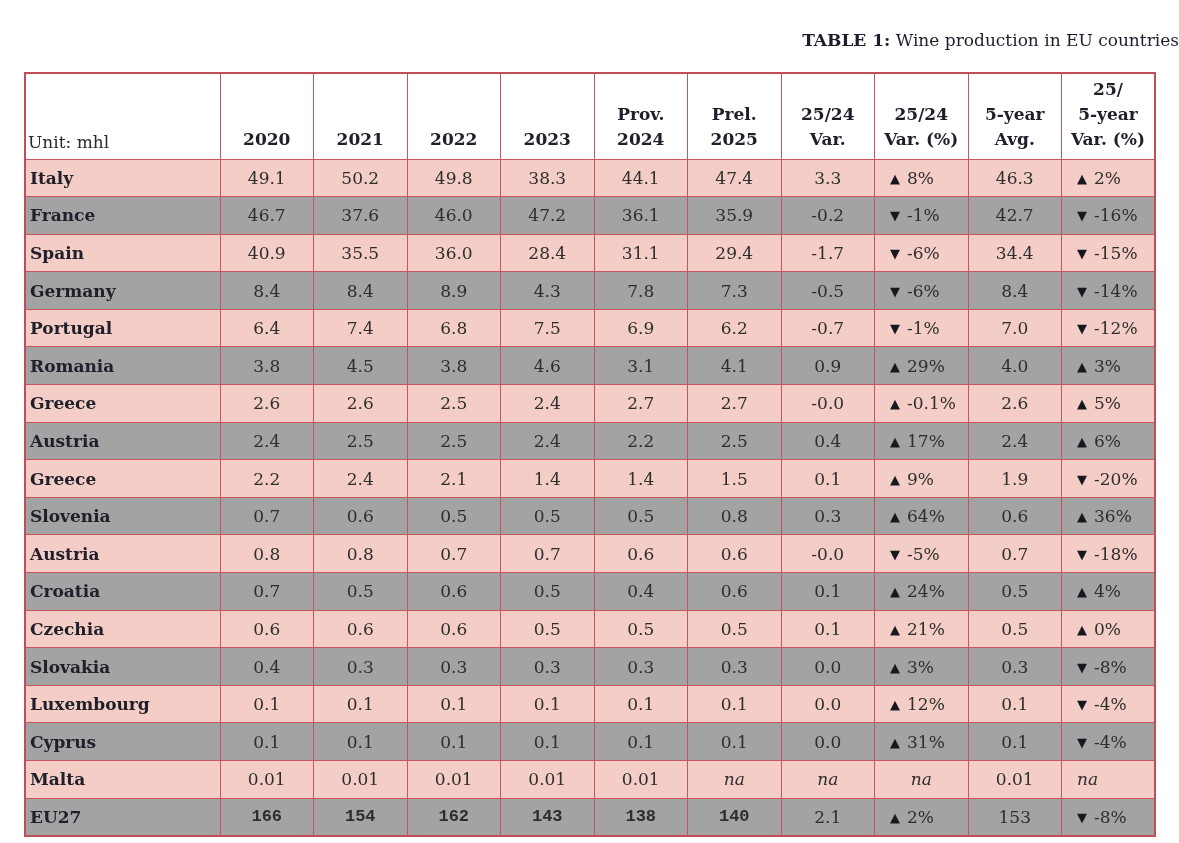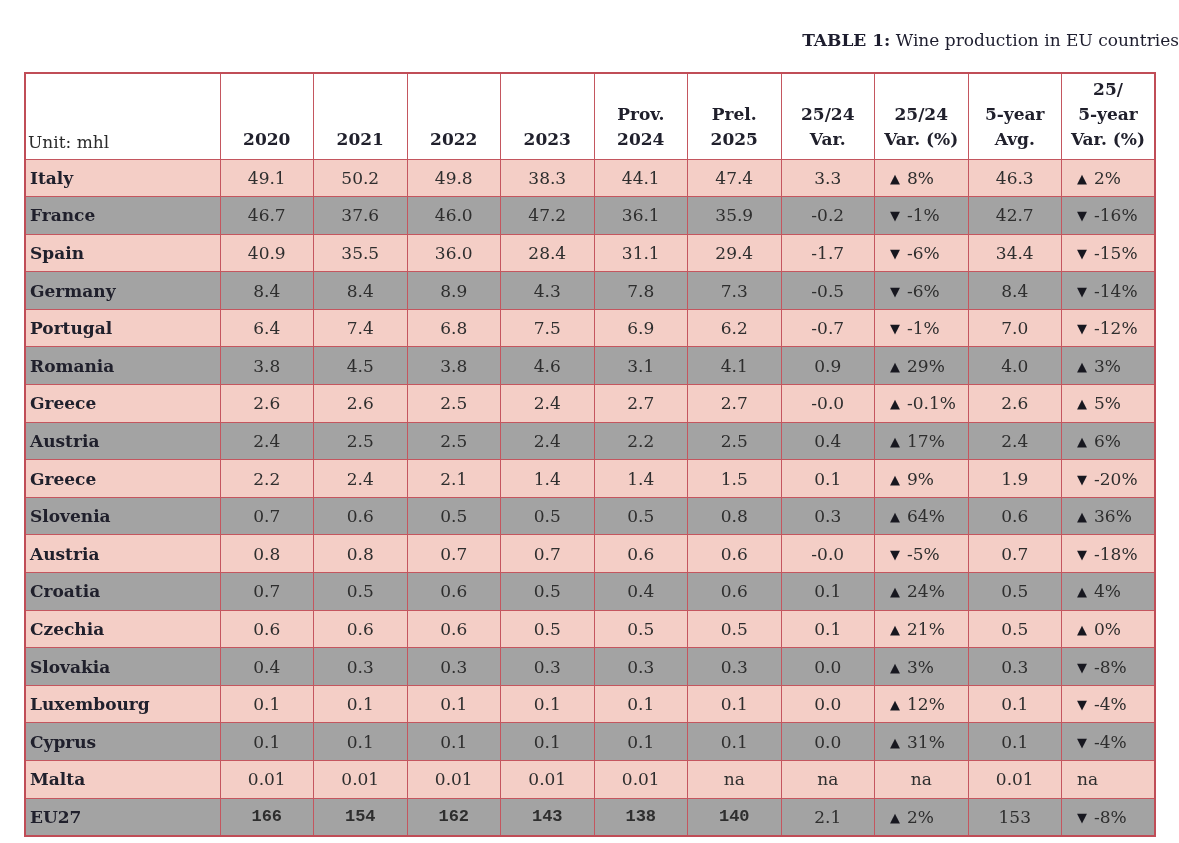--- a/index.html
+++ b/index.html
@@ -71,21 +71,21 @@
   td.country {
     text-align: left;
     font-weight: bold;
     padding-right: 14px;
     color: #20202c;
   }
   td.left {
     text-align: left;
     padding-left: 15px;
   }
-  td.italic { }
+  td.italic { font-style: italic; }
   td.bold   { font-weight: bold; font-family: Liberation Mono, monospace; }
   .tri {
     font-family: "DejaVu Sans", sans-serif;
     font-style: normal;
     font-size: 13px;
     margin-right: 7px;
     color: #17171f;
     position: relative;
     top: -1px;
   }

